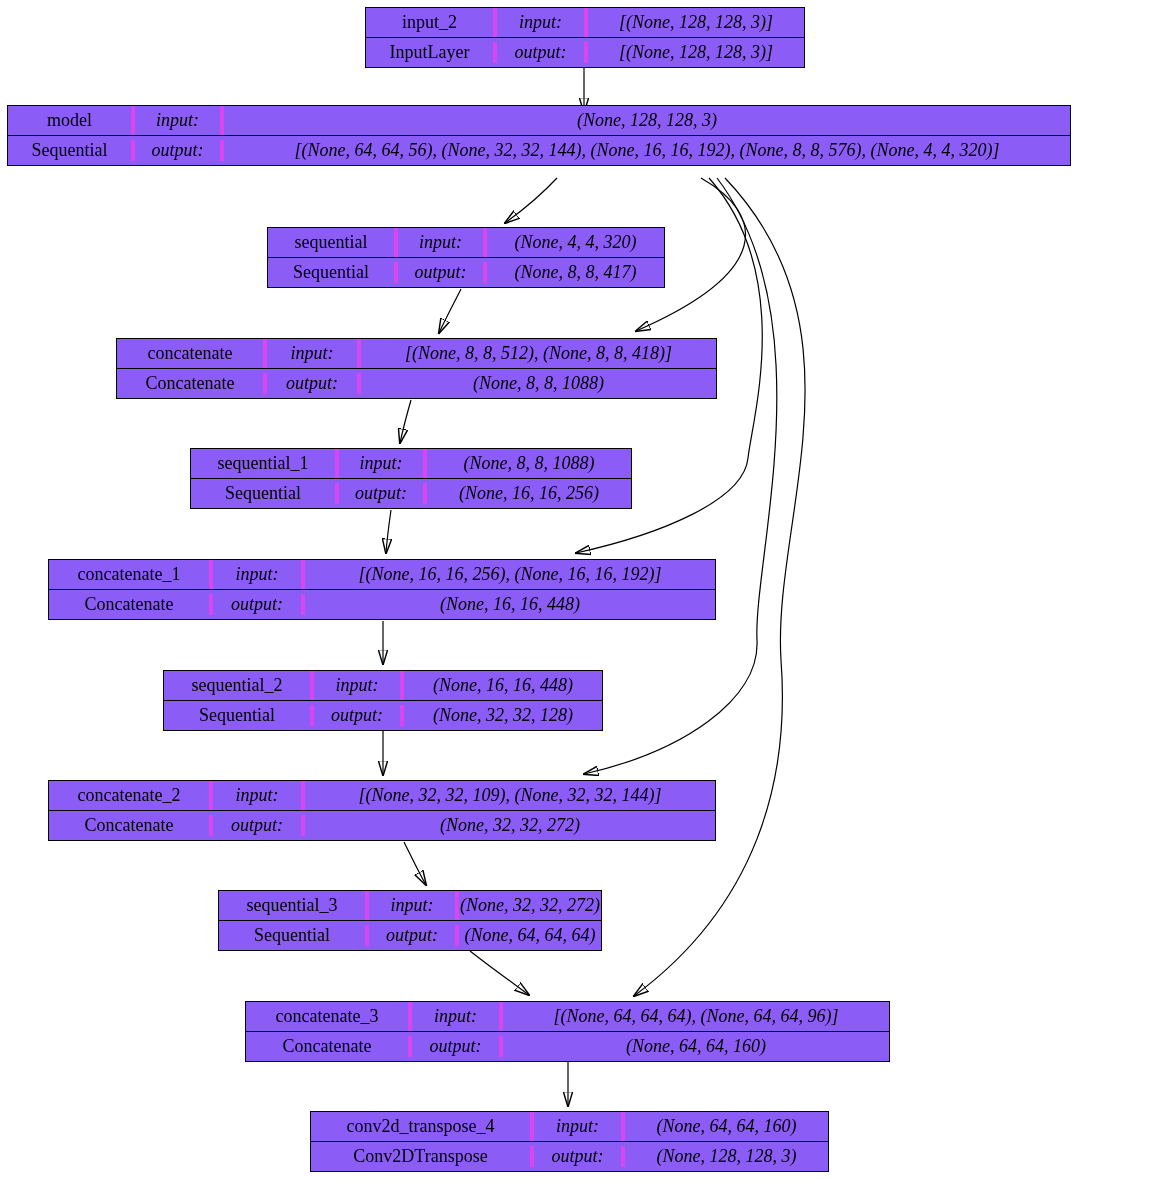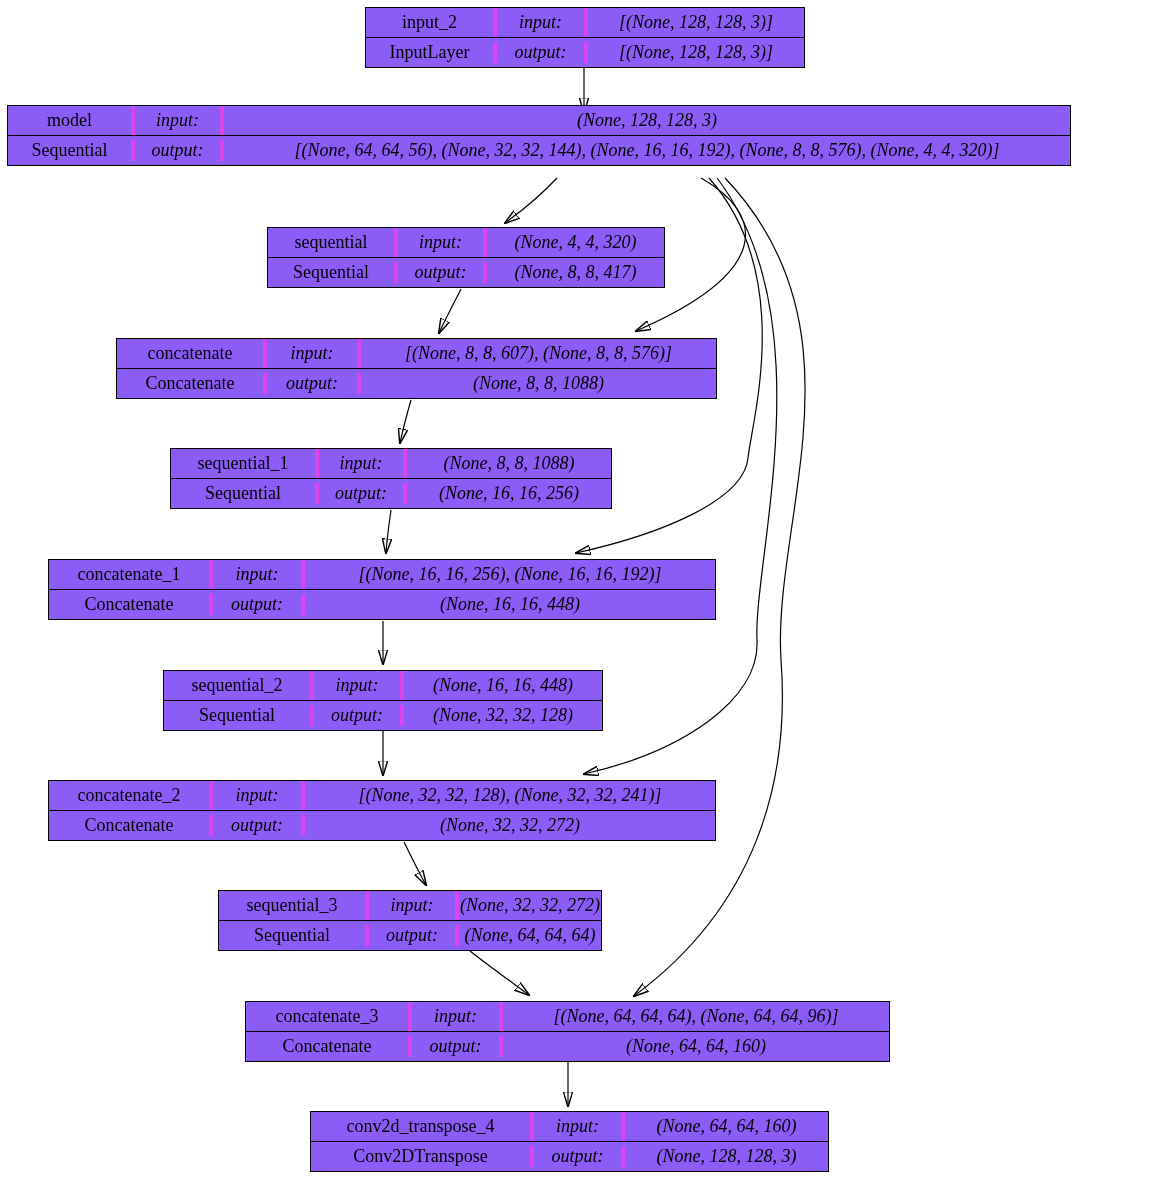--- a/index.html
+++ b/index.html
@@ -103,30 +103,30 @@
       <div class="cell" style="width:126px">Sequential</div>
       <div class="cell" style="width:89px">output:</div>
       <div class="cell c3">(None, 8, 8, 417)</div>
     </div>
   </div>
 
   <div class="node" style="left:116px; top:338px; width:601px;">
     <div class="nrow">
       <div class="cell" style="width:146px">concatenate</div>
       <div class="cell" style="width:94px">input:</div>
-      <div class="cell c3">[(None, 8, 8, 607), (None, 8, 8, 576)]</div>
+      <div class="cell c3">[(None, 8, 8, 512), (None, 8, 8, 418)]</div>
     </div>
     <div class="nrow">
       <div class="cell" style="width:146px">Concatenate</div>
       <div class="cell" style="width:94px">output:</div>
       <div class="cell c3">(None, 8, 8, 1088)</div>
     </div>
   </div>
 
-  <div class="node" style="left:170px; top:448px; width:442px;">
+  <div class="node" style="left:190px; top:448px; width:442px;">
     <div class="nrow">
       <div class="cell" style="width:144px">sequential_1</div>
       <div class="cell" style="width:88px">input:</div>
       <div class="cell c3">(None, 8, 8, 1088)</div>
     </div>
     <div class="nrow">
       <div class="cell" style="width:144px">Sequential</div>
       <div class="cell" style="width:88px">output:</div>
       <div class="cell c3">(None, 16, 16, 256)</div>
     </div>
@@ -155,21 +155,21 @@
       <div class="cell" style="width:146px">Sequential</div>
       <div class="cell" style="width:90px">output:</div>
       <div class="cell c3">(None, 32, 32, 128)</div>
     </div>
   </div>
 
   <div class="node" style="left:48px; top:780px; width:668px;">
     <div class="nrow">
       <div class="cell" style="width:160px">concatenate_2</div>
       <div class="cell" style="width:92px">input:</div>
-      <div class="cell c3">[(None, 32, 32, 128), (None, 32, 32, 241)]</div>
+      <div class="cell c3">[(None, 32, 32, 109), (None, 32, 32, 144)]</div>
     </div>
     <div class="nrow">
       <div class="cell" style="width:160px">Concatenate</div>
       <div class="cell" style="width:92px">output:</div>
       <div class="cell c3">(None, 32, 32, 272)</div>
     </div>
   </div>
 
   <div class="node" style="left:218px; top:890px; width:384px;">
     <div class="nrow">

